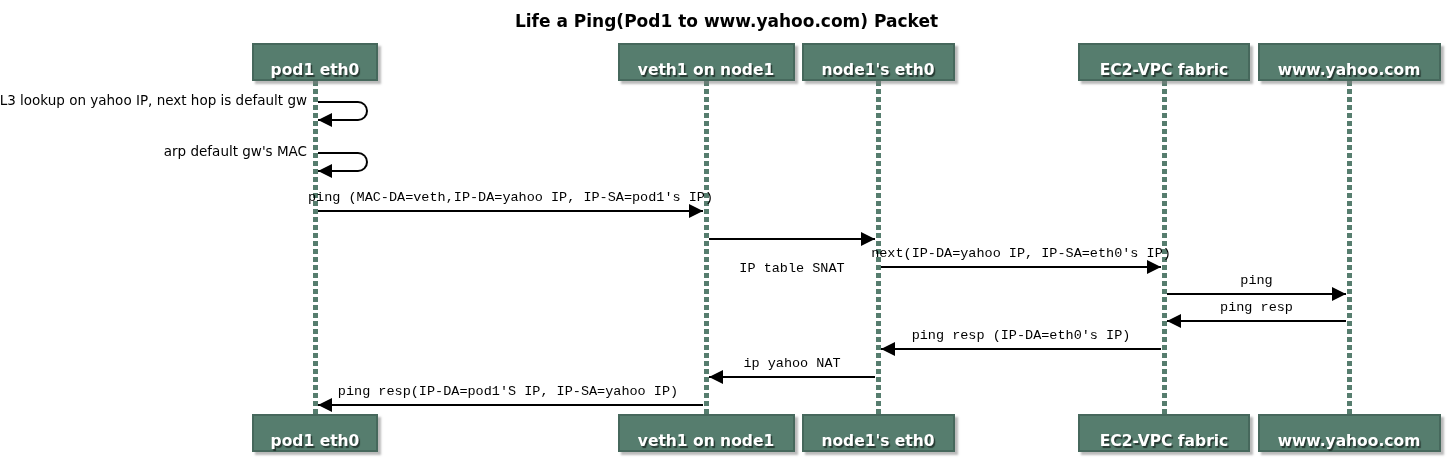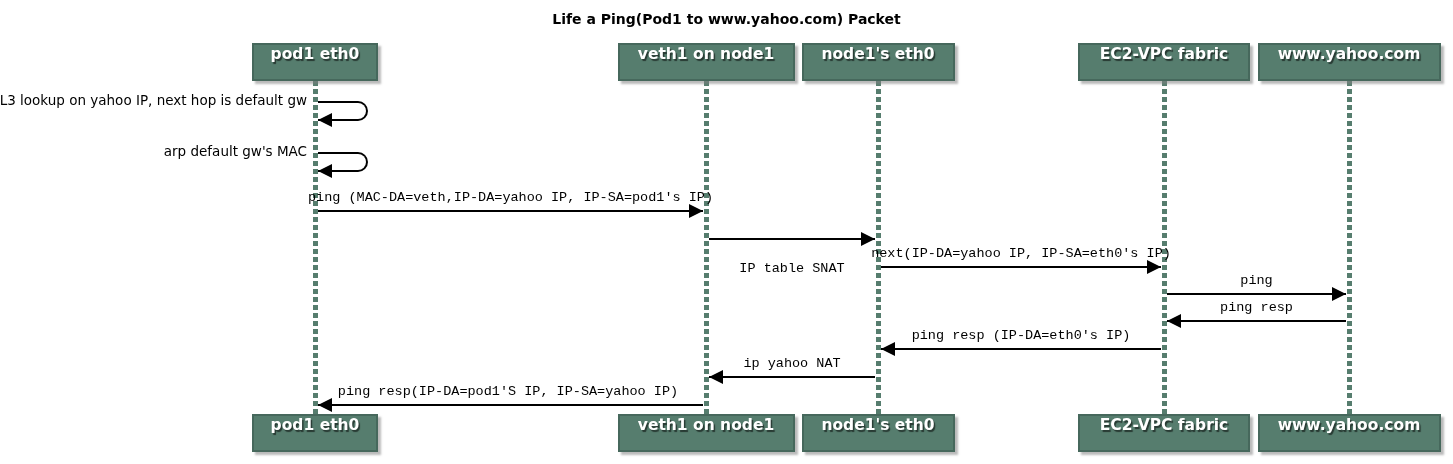--- a/index.html
+++ b/index.html
@@ -2,27 +2,27 @@
 <html style="--pfill: #567D6E; --pborder: #46685C; --lline: #567D6E;"><head>
 <meta charset="utf-8">
 <style>
   html,body{margin:0;padding:0;background:#fff;}
   #canvas{
     position:relative;width:1453px;height:464px;background:#fff;overflow:hidden;
     font-family:"DejaVu Sans",sans-serif;
   }
   .diagram-title{
     position:absolute;top:11px;left:0;width:100%;text-align:center;
-    font-size:14px;font-weight:bold;color:#000;
+    font-size:17px;font-weight:bold;color:#000;
   }
   .pbox{
     position:absolute;box-sizing:border-box;
     background:var(--pfill);border:2px solid var(--pborder);
     box-shadow:3px 3px 2px rgba(130,130,130,.55);
-    display:flex;align-items:flex-start;justify-content:center;
+    display:flex;align-items:flex-end;justify-content:center;
   }
   .pbox span{
     color:#fff;font-weight:bold;font-size:15.5px;white-space:nowrap;
     text-shadow:1.5px 1.5px 1px rgba(0,0,0,.55);
   }
   .lifeline{
     position:absolute;width:5px;
     background:repeating-linear-gradient(to bottom,var(--lline) 0px,var(--lline) 5px,#ffffff 5px,#ffffff 8px);
   }
   .msg-text{

